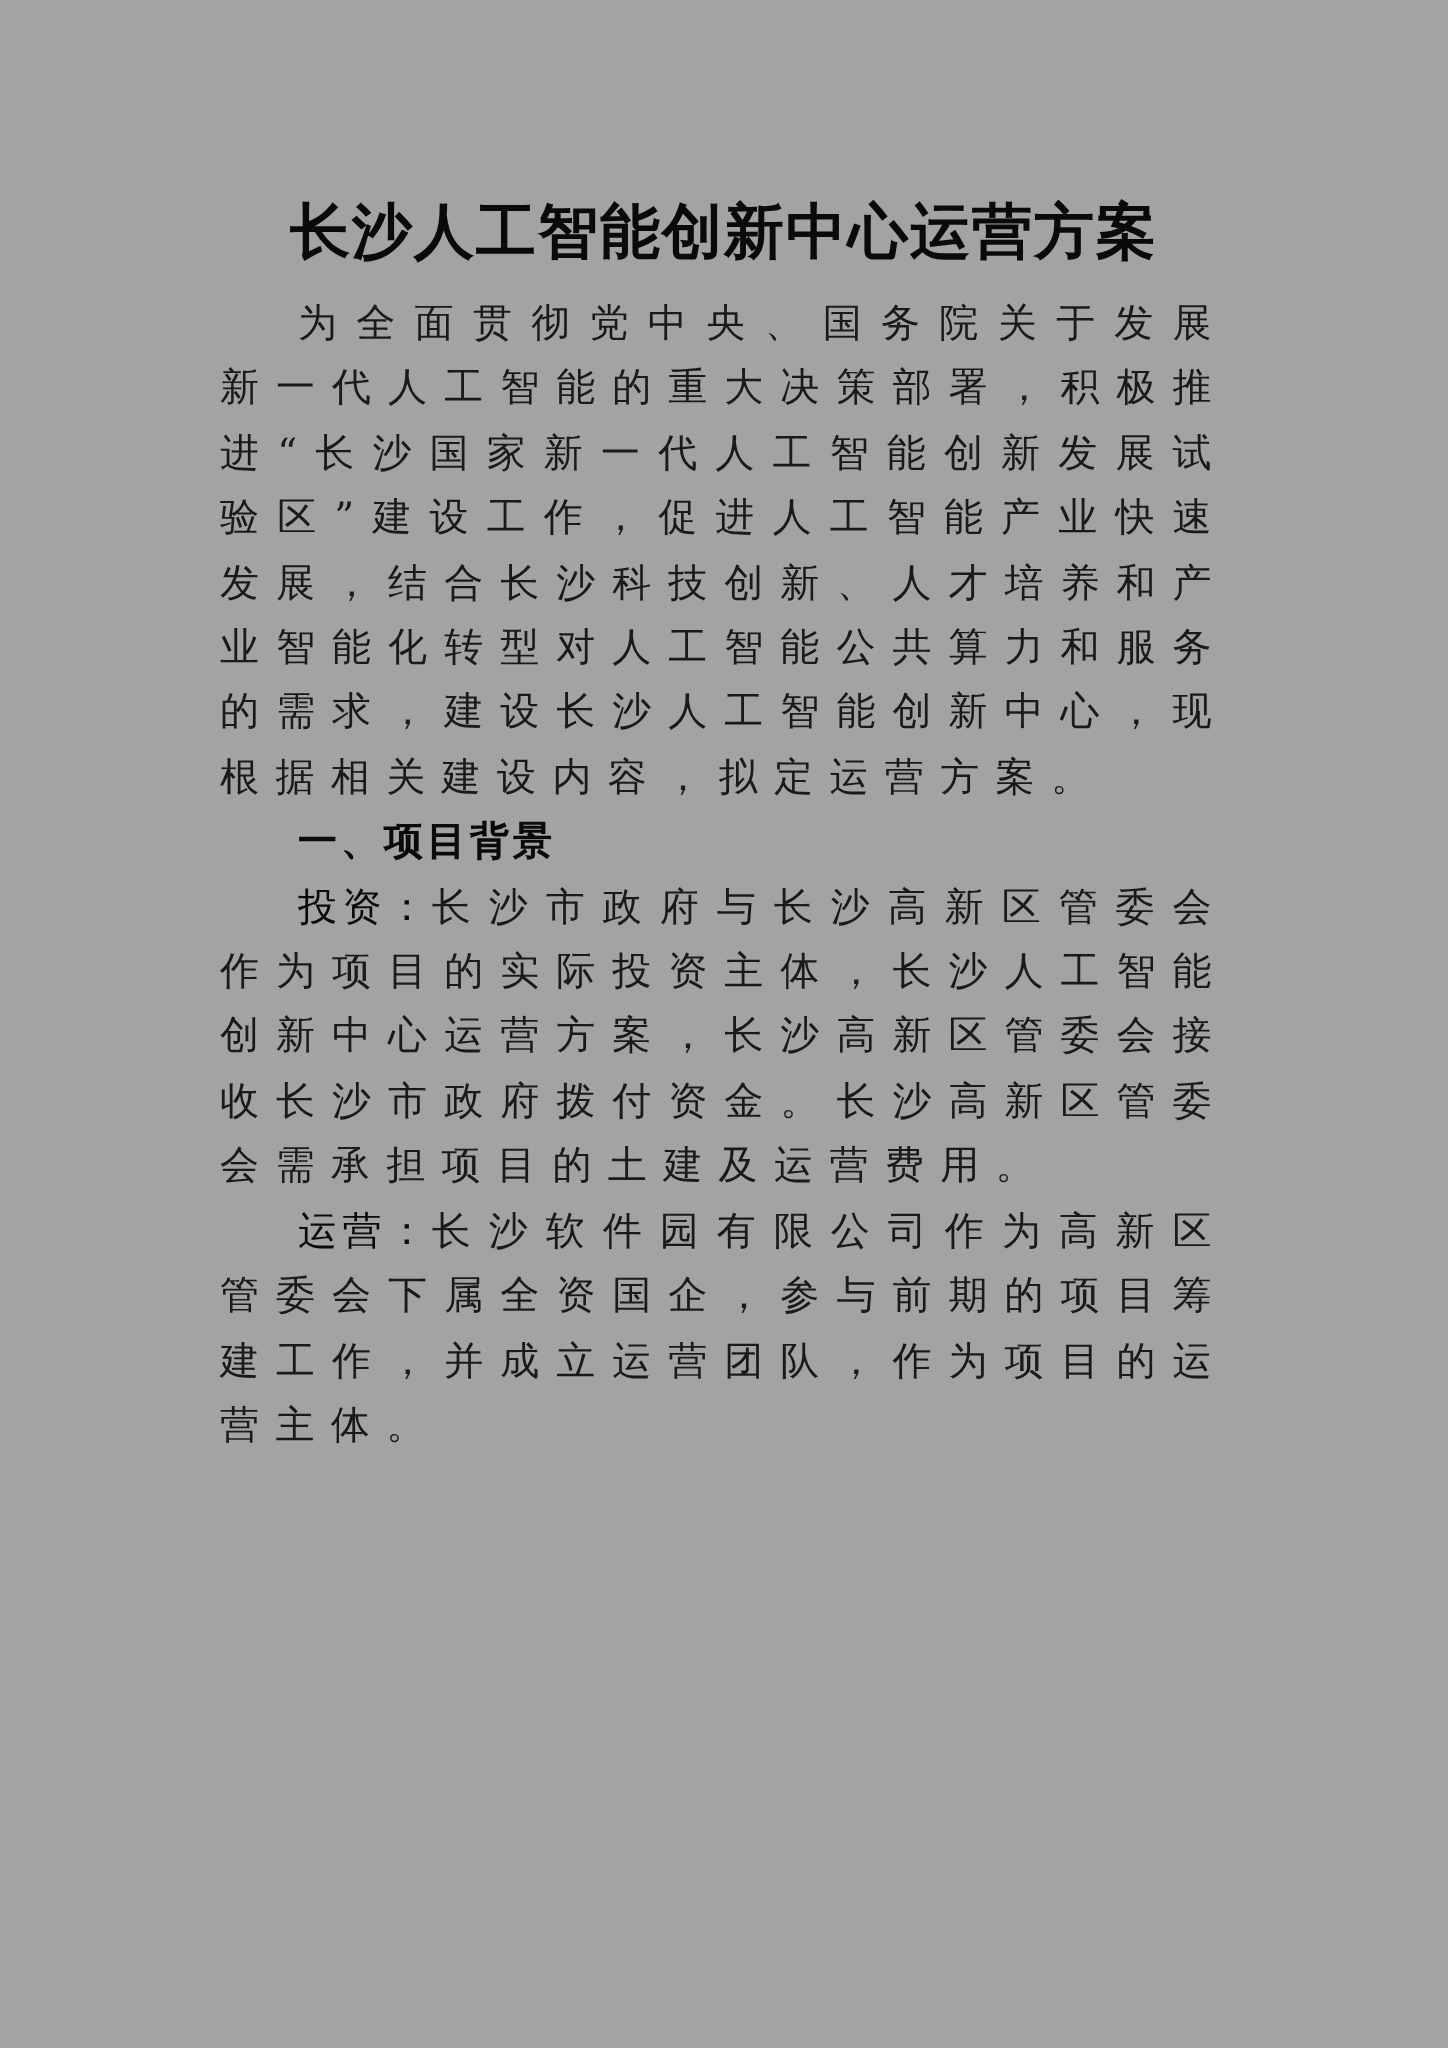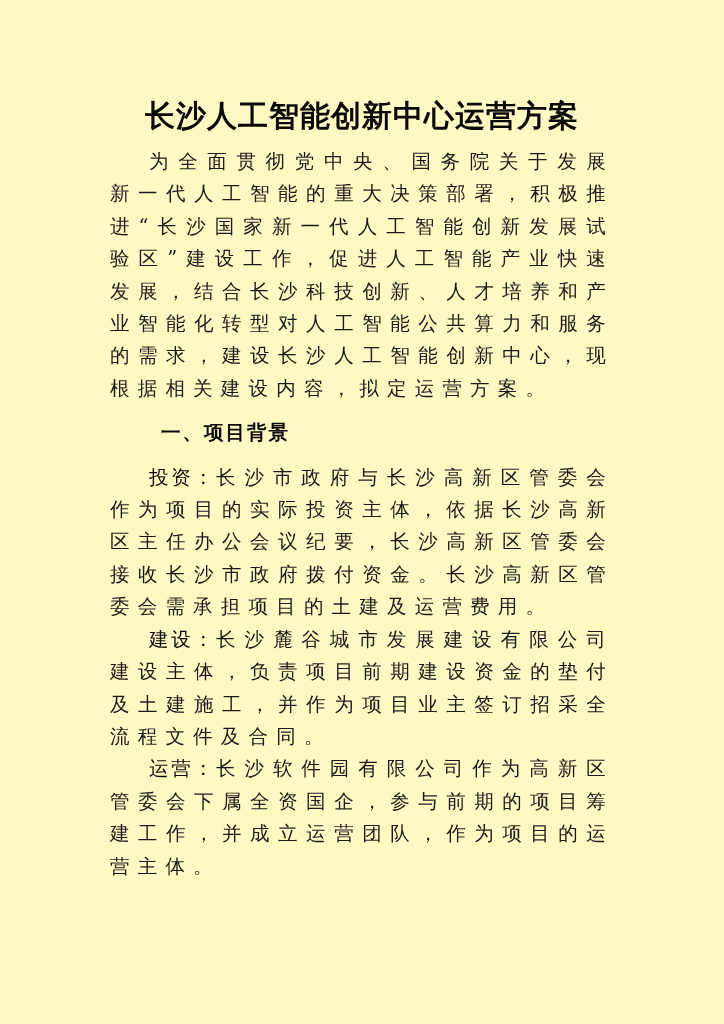--- a/index.html
+++ b/index.html
@@ -1,47 +1,46 @@
 <!DOCTYPE html>
 <html><head>
 <meta charset="utf-8">
 <style>
   html, body { margin: 0; padding: 0; background: #ffffff; }
   body { width: 724px; height: 1024px; position: relative; overflow: hidden; }
   .page {
     position: absolute; left: 0; top: 0; width: 724px; height: 1024px;
-    background: #fef9c3; color: #111111;
+    background: #a3a3a3; color: #111111;
     font-family: "DejaVu Serif", "Liberation Serif", serif;
   }
   .title {
     position: absolute; left: 0; right: 0; top: 96px;
     text-align: center; font-size: 30px; font-weight: bold; letter-spacing: 1px;
     color: #0a0a0a;
   }
   .body {
     position: absolute; left: 110px; top: 146px; width: 504px;
     font-size: 19.5px; line-height: 32.4px; letter-spacing: 8.2px;
     color: #1a1a1a;
   }
   .para { margin: 0; text-indent: 39px; text-align: justify; }
-  .heading { margin: 12px; text-indent: 39px; font-weight: bold; letter-spacing: 2px; color: #0a0a0a; }
+  .heading { margin: 0; text-indent: 39px; font-weight: bold; letter-spacing: 2px; color: #0a0a0a; }
   .lead { font-weight: normal; color: #0a0a0a; letter-spacing: 2px; }
 </style>
 </head>
 <body>
 
 <div class="page">
   <div class="title">长沙人工智能创新中心运营方案</div>
 
   <div class="body">
     <p class="para">为全面贯彻党中央、国务院关于发展新一代人工智能的重大决策部署，积极推进“长沙国家新一代人工智能创新发展试验区”建设工作，促进人工智能产业快速发展，结合长沙科技创新、人才培养和产业智能化转型对人工智能公共算力和服务的需求，建设长沙人工智能创新中心，现根据相关建设内容，拟定运营方案。</p>
 
     <p class="heading">一、项目背景</p>
 
 
-    <p class="para"><span class="lead">投资：</span><span>长沙市政府与长沙高新区管委会作为项目的实际投资主体，依据长沙高新区主任办公会议纪要，长沙高新区管委会接收长沙市政府拨付资金。长沙高新区管委会需承担项目的土建及运营费用。</span></p>
+    <p class="para"><span class="lead">投资：</span><span>长沙市政府与长沙高新区管委会作为项目的实际投资主体，长沙人工智能创新中心运营方案，长沙高新区管委会接收长沙市政府拨付资金。长沙高新区管委会需承担项目的土建及运营费用。</span></p>
 
-    <p class="para"><span class="lead">建设：</span><span>长沙麓谷城市发展建设有限公司建设主体，负责项目前期建设资金的垫付及土建施工，并作为项目业主签订招采全流程文件及合同。</span></p>
 
     <p class="para"><span class="lead">运营：</span><span>长沙软件园有限公司作为高新区管委会下属全资国企，参与前期的项目筹建工作，并成立运营团队，作为项目的运营主体。</span></p>
 
   </div>
 </div>
 
 </body></html>

